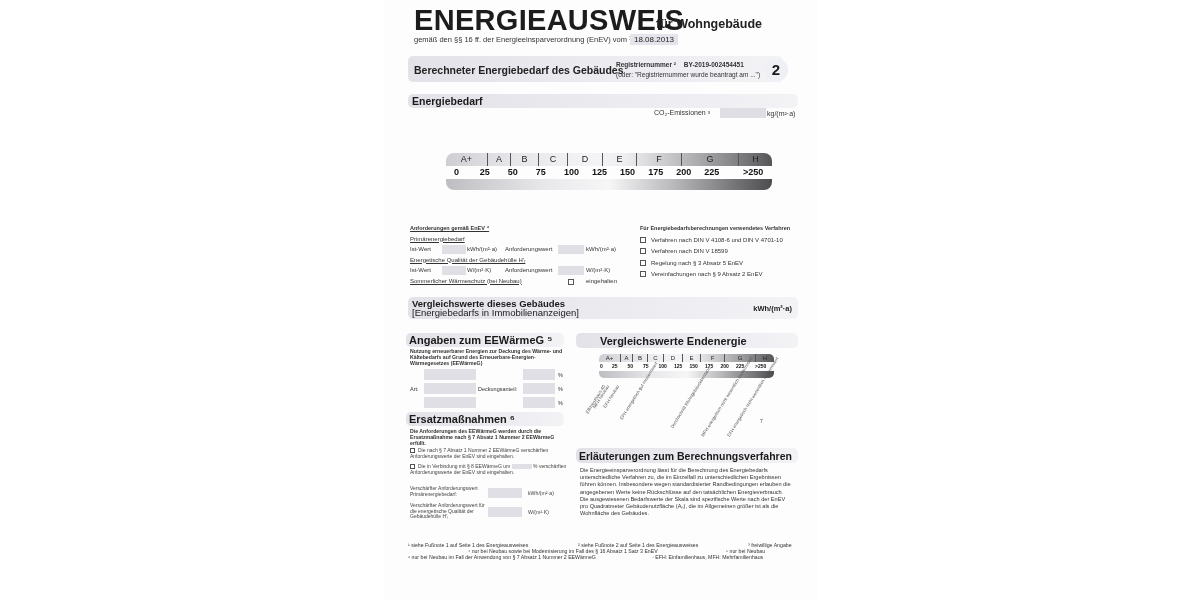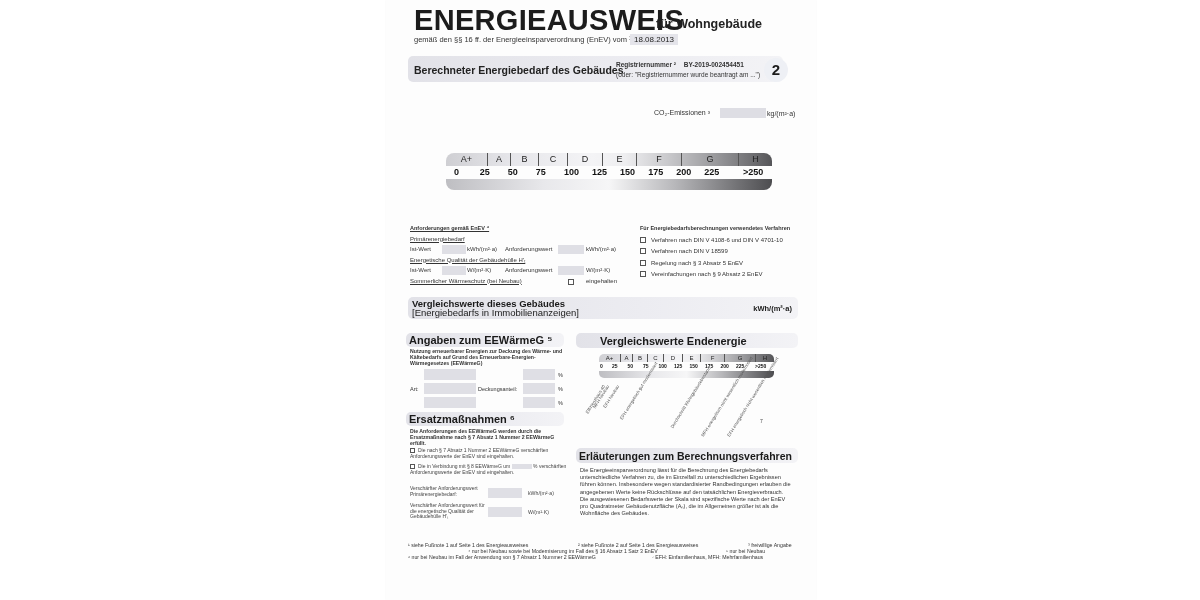--- a/index.html
+++ b/index.html
@@ -82,20 +82,23 @@
   <div class="abs section-bar bar1">
     <span class="lbl">Berechneter Energiebedarf des Gebäudes</span>
     <div class="reg">
       <b>Registriernummer ²</b>
       <span class="val">BY-2019-002454451</span><br>
       <span>(oder: "Registriernummer wurde beantragt am ...")</span>
     </div>
   </div>
   <div class="abs pagenum">2</div>
 
+  <div class="abs section-bar bar2">
+    <span class="lbl">Energiebedarf</span>
+  </div>
   <div class="abs co2">CO₂-Emissionen ³</div>
   <div class="abs co2-box"></div>
   <div class="abs co2-unit">kg/(m²·a)</div>
 
   <div class="abs scale">
     <div class="scale-top">
       <span style="width:42px">A+</span>
       <span style="width:23px">A</span>
       <span style="width:28px">B</span>
       <span style="width:29px">C</span>

